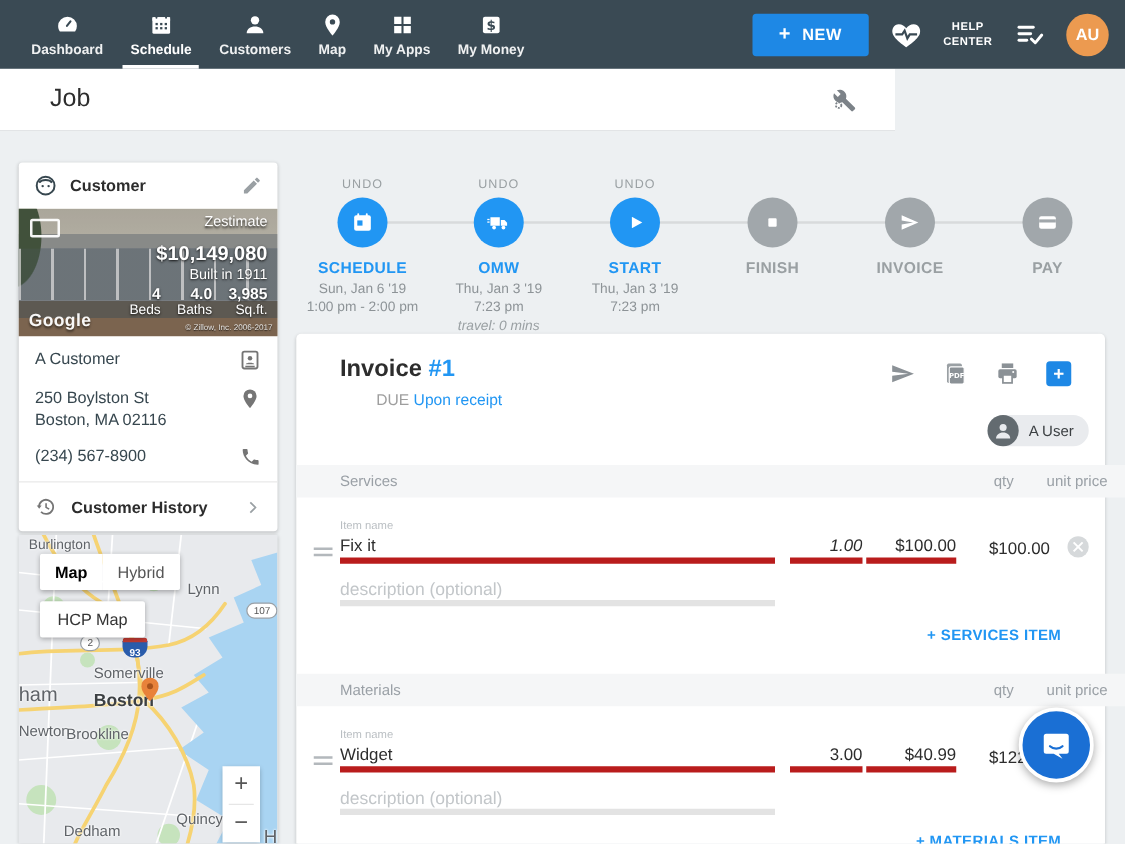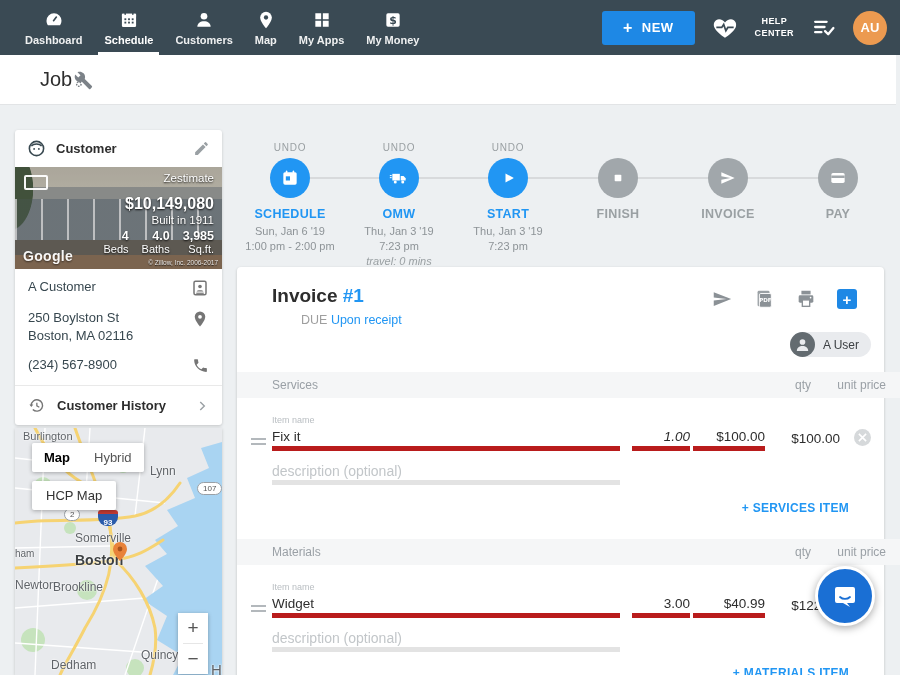--- a/index.html
+++ b/index.html
@@ -13,21 +13,21 @@
   .nav-item svg { width:20px; height:20px; display:block; }
   .nav-item.active { color:#fff; }
   .nav-item.active::after { content:""; position:absolute; left:5px; right:5px; bottom:0; height:3px; background:#fff; }
   .nav-right { margin-left:auto; display:flex; align-items:center; gap:17px; padding-right:13px; }
   .new-btn { display:flex; align-items:center; gap:9px; background:#1e88e5; color:#fff; font-weight:bold; font-size:13px; letter-spacing:.5px; border:none; border-radius:3px; padding:9px 21px; cursor:pointer; }
   .new-plus { font-size:16px; font-weight:bold; line-height:1; }
   .help-txt { color:#fff; font-size:9px; font-weight:bold; letter-spacing:.4px; text-align:center; line-height:1.25; cursor:pointer; }
   .avatar { width:34px; height:34px; border-radius:50%; background:#ec9a50; color:#fff; font-size:13px; font-weight:bold; display:flex; align-items:center; justify-content:center; cursor:pointer; }
 
   
-  .pagebar { position:absolute; top:55px; left:0; width:896px; height:50px; background:#fff; border-bottom:1px solid #e2e4e6; display:flex; align-items:center; justify-content:flex-start; padding:0 30px 0 40px; z-index:20; }
+  .pagebar { position:absolute; top:55px; left:0; width:716px; height:50px; background:#fff; border-bottom:1px solid #e2e4e6; display:flex; align-items:center; justify-content:space-between; padding:0 30px 0 40px; z-index:20; }
   .page-title { font-size:20px; color:#2d2d2d; }
   .wrench-btn { cursor:pointer; }
 
   
   .card { background:#fff; border-radius:3px; box-shadow:0 1px 3px rgba(0,0,0,.18); }
   .cust-card { position:absolute; left:15px; top:130px; width:207px; }
   .cust-head { display:flex; align-items:center; gap:10px; padding:9px 12px; }
   .cust-head .title { font-size:13px; font-weight:bold; color:#2d2d2d; flex:1; }
   .zphoto { position:relative; height:102px; overflow:hidden;
     background:linear-gradient(180deg,#cbc6b8 0%,#d2cdbf 20%,#a3a5a2 20% 31%,#8e949a 31% 72%,#6f6a62 72% 86%,#93785f 86% 100%); }
@@ -313,21 +313,21 @@
         <path d="M20,0 C30,20 45,40 60,50 C80,62 95,80 95,100"></path>
       </g>
     </svg>
 
     <span class="mlabel" style="left:8px; top:2px;">Burlington</span>
     <span class="mlabel" style="left:135px; top:36px; font-size:12px;">Lynn</span>
     <span class="shield" style="left:158px; top:54px;">107</span>
     <span class="shield" style="left:25px; top:80px;">2</span>
     <span class="i93" style="left:83px; top:82px;">93</span>
     <span class="mlabel" style="left:60px; top:103px; font-size:12px;">Somerville</span>
-    <span class="mlabel" style="left:0px; top:120px; font-size:10px;">ham</span>
+    <span class="mlabel" style="left:0px; top:120px; font-size:16px;">ham</span>
     <span class="mlabel big" style="left:60px; top:124px;">Boston</span>
     <span class="mlabel" style="left:0px; top:150px; font-size:12px;">Newton</span>
     <span class="mlabel" style="left:38px; top:152px; font-size:12px;">Brookline</span>
     <span class="mlabel" style="left:126px; top:220px; font-size:12px;">Quincy</span>
     <span class="mlabel" style="left:36px; top:230px; font-size:12px;">Dedham</span>
     <span class="mlabel" style="left:196px; top:233px; font-size:15px;">Hi</span>
 
     <svg class="map-pin" width="14" height="19" viewBox="0 0 14 19">
         <path d="M7 0a7 7 0 0 0-7 7c0 5 7 12 7 12s7-7 7-12a7 7 0 0 0-7-7z" fill="#e8823a"></path>
         <circle cx="7" cy="7" r="2.4" fill="#a8531c"></circle>

